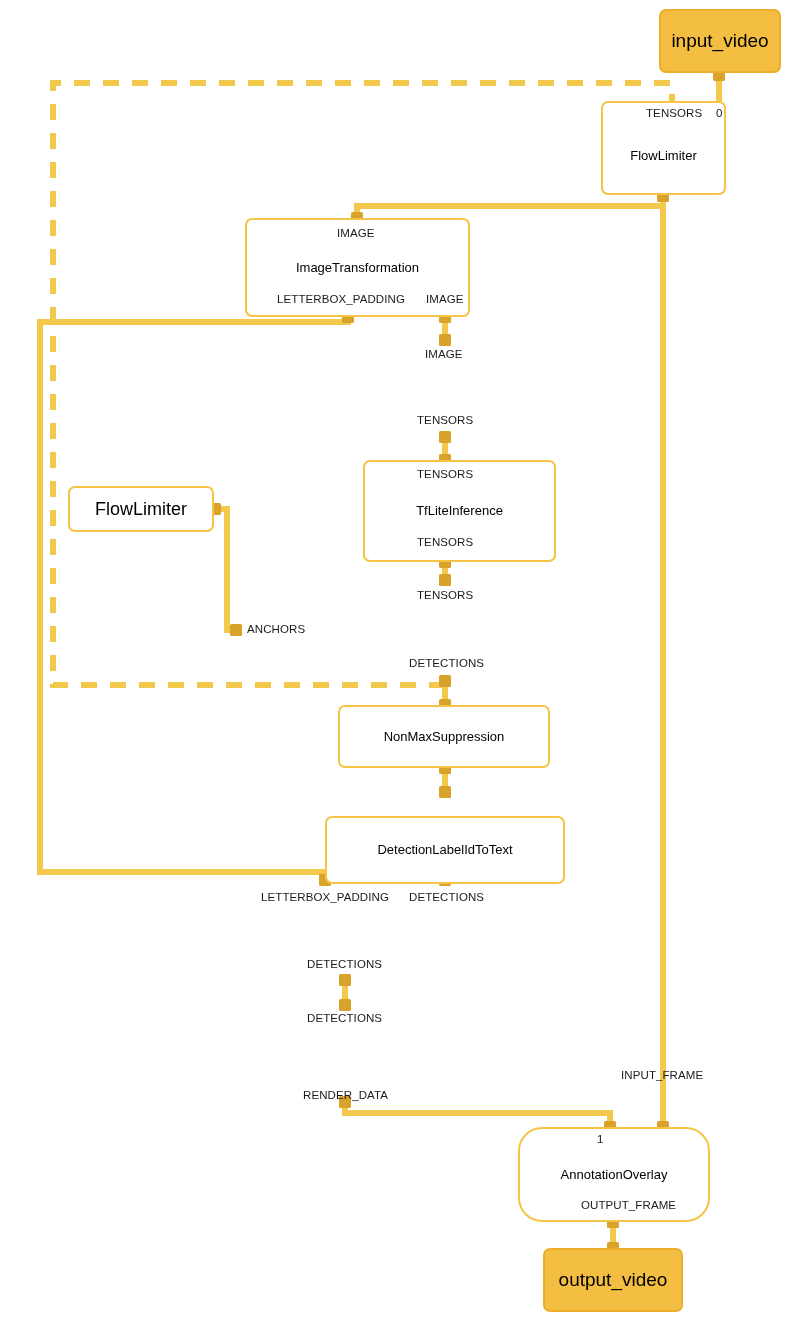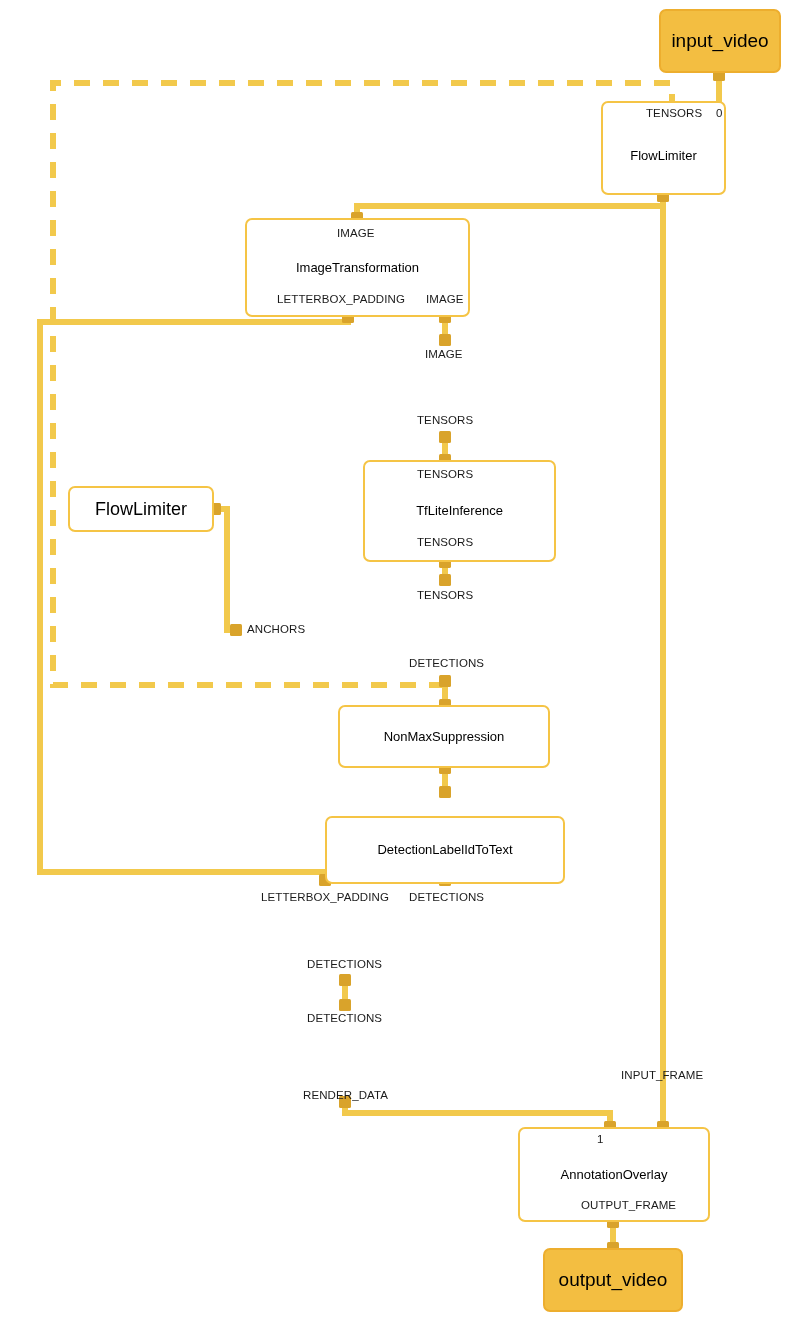--- a/index.html
+++ b/index.html
@@ -172,21 +172,21 @@
     <div class="node-title nm-title">DetectionLabelIdToText</div>
   </div>
 
   <div class="port-label" style="left:261px;top:892px;">LETTERBOX_PADDING</div>
   <div class="port-label" style="left:409px;top:892px;">DETECTIONS</div>
   <div class="port-label" style="left:307px;top:959px;">DETECTIONS</div>
 
   <div class="port-label" style="left:307px;top:1013px;">DETECTIONS</div>
   <div class="port-label" style="left:303px;top:1080px;margin-top:10px;">RENDER_DATA</div>
 
-  <div class="node" style="left:518px;top:1127px;width:192px;height:95px;">
+  <div class="node" style="left:518px;top:1127px;width:192px;height:95px;border-radius:24px;">
     <div class="node-title nm-title">AnnotationOverlay</div>
   </div>
   <div class="port-label" style="left:597px;top:1134px;">1</div>
   <div class="port-label" style="left:621px;top:1070px;">INPUT_FRAME</div>
   <div class="port-label" style="left:581px;top:1200px;">OUTPUT_FRAME</div>
 
   <div class="node stream" style="left:543px;top:1248px;width:140px;height:64px;">
     <div class="node-title stream-title">output_video</div>
   </div>
 

